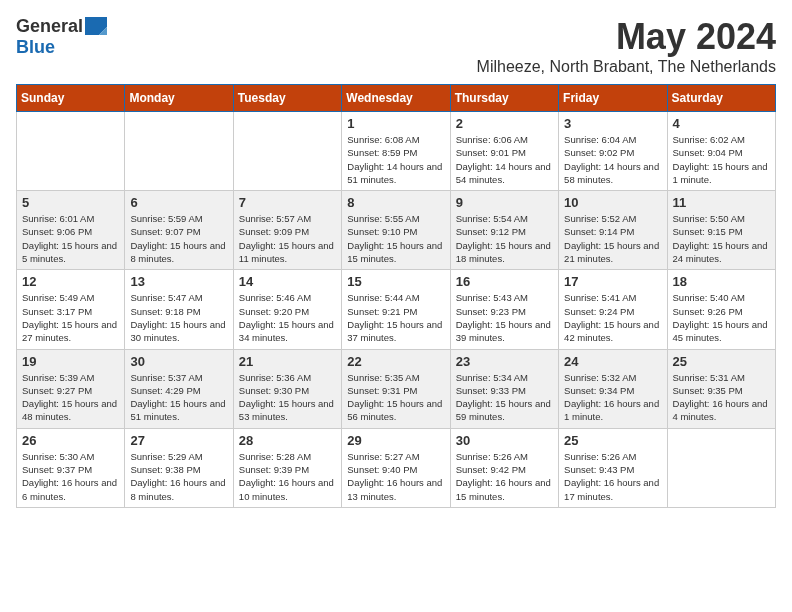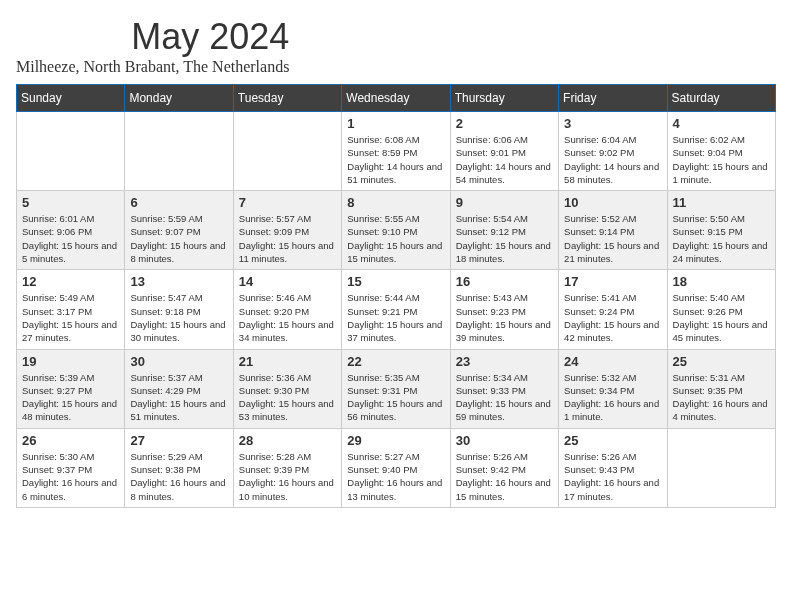--- a/index.html
+++ b/index.html
@@ -33,38 +33,37 @@
     }
     .logo-row {
       display: flex;
       align-items: center;
     }
     .title-area {
       text-align: right;
     }
     .month-title {
       font-size: 36px;
-      font-weight: normal;
+      font-weight: bold;
       color: #333;
     }
     .location-title {
       font-size: 16px;
       color: #333;
-      font-family: Liberation Serif, serif;
     }
     .calendar {
       width: 100%;
       border-collapse: collapse;
       border: 1px solid #ccc;
     }
     .calendar th {
-      background: #404040;
+      background: #c2410c;
       color: #fff;
       font-size: 12px;
-      font-weight: normal;
+      font-weight: bold;
       padding: 6px 4px;
       border: 1px solid #1a6ab1;
       text-align: left;
     }
     .calendar td {
       border: 1px solid #ccc;
       vertical-align: top;
       padding: 4px 5px;
       width: calc(100% / 7);
       min-height: 80px;
@@ -92,20 +91,32 @@
       background: #fff;
     }
     .calendar tbody tr:nth-child(even) td {
       background: #f0f0f0;
     }
   </style>
 </head>
 <body>
 
 <div class="header-area">
+  <div class="logo">
+    <div class="logo-row">
+      <span class="logo-general">General</span>
+      <svg width="22" height="18" viewBox="0 0 22 18" style="margin-left:2px; margin-bottom:2px;">
+        <polygon points="0,0 22,0 22,10 14,18 0,18" fill="#1a6ab1"></polygon>
+        <polygon points="14,18 22,10 22,18" fill="#5599cc"></polygon>
+      </svg>
+    </div>
+    <div>
+      <span class="logo-blue">Blue</span>
+    </div>
+  </div>
   <div class="title-area">
     <div class="month-title">May 2024</div>
     <div class="location-title">Milheeze, North Brabant, The Netherlands</div>
   </div>
 </div>
 
 <table class="calendar">
   <thead>
     <tr>
     <th>Sunday</th>

